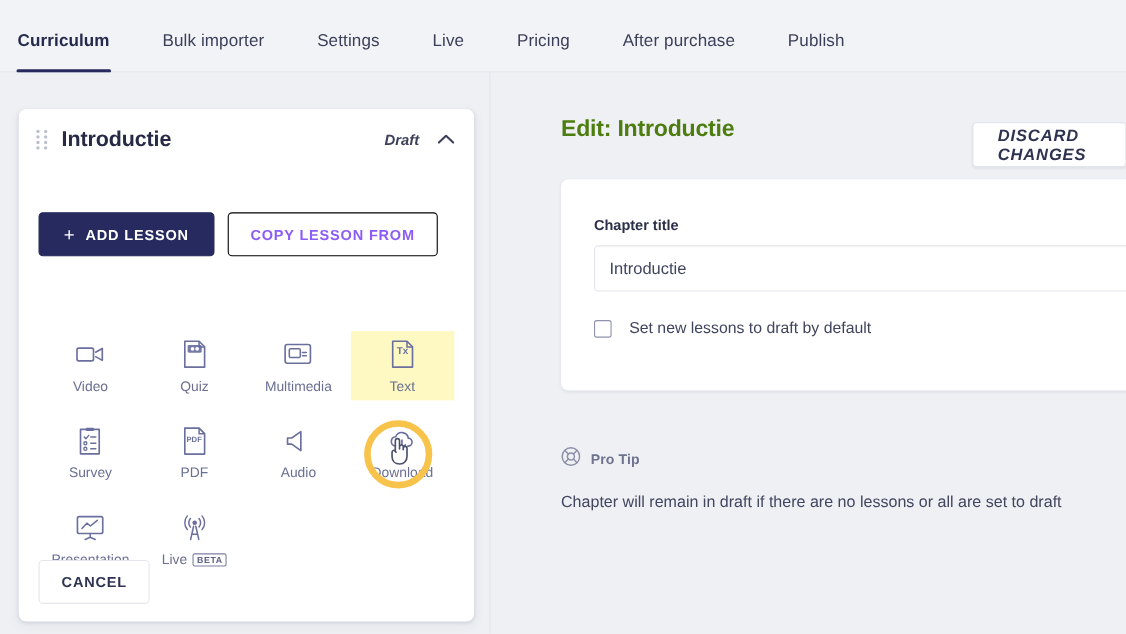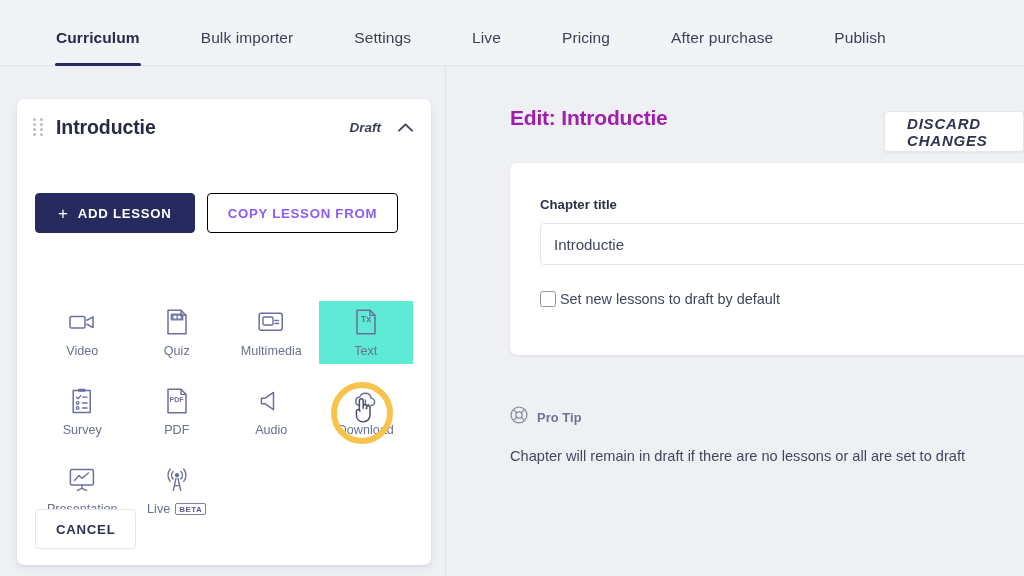--- a/index.html
+++ b/index.html
@@ -13,22 +13,21 @@
     position: relative;
     color: #2b2f45;
   }
 
   
   .topbar {
     position: absolute; left: 0; top: 0; width: 1024px; height: 66px;
     background: #f2f3f6;
     border-bottom: 1px solid #e2e4ea;
     display: flex; align-items: flex-end;
-    padding-left: 56px;
-    gap: 13px;
+    padding-left: 16px;
   }
   .tab {
     position: relative;
     font-size: 15.5px;
     color: #3b3f58;
     padding: 0 0 18px 0;
     margin-right: 48px;
     white-space: nowrap;
     cursor: pointer;
     letter-spacing: .1px;
@@ -70,21 +69,21 @@
   }
   .drag-handle {
     width: 10px; height: 18px; margin-right: 13px;
     display: grid; grid-template-columns: 3px 3px; grid-template-rows: repeat(4, 3px);
     gap: 2px 4px; flex: none;
   }
   .drag-handle i { background: #b9bdcc; border-radius: 50%; width: 3px; height: 3px; display: block; }
   .chapter-title {
     font-size: 19.5px; font-weight: 700; color: #262a45; letter-spacing: -.1px;
   }
-  .chapter-head-right { margin-left: auto; display: flex; align-items: center; gap: 17px; }
+  .chapter-head-right { margin-left: auto; display: flex; align-items: flex-start; gap: 17px; }
   .draft-label { font-size: 13.5px; font-style: italic; font-weight: 700; color: #3c4159; }
   .chev-up { color: #3c4159; font-size: 13px; line-height: 1; }
 
   
   .action-row { display: flex; gap: 12px; padding: 38px 0 0 18px; }
   .btn {
     height: 40px; border-radius: 4px;
     font-size: 13.2px; font-weight: 700; letter-spacing: .75px;
     display: inline-flex; align-items: center; justify-content: center;
     cursor: pointer; white-space: nowrap;
@@ -105,21 +104,21 @@
     width: 378px;
     display: grid; grid-template-columns: repeat(4, 1fr);
     row-gap: 16px;
   }
   .type-cell {
     position: relative;
     display: flex; flex-direction: column; align-items: center;
     padding: 8px 2px 6px 2px;
     cursor: pointer;
   }
-  .type-cell.highlight { background: #5eead4; }
+  .type-cell.highlight { background: #fef9c3; }
   .type-ico { height: 26px; display: flex; align-items: center; justify-content: center; }
   .type-ico svg { display: block; }
   .type-label {
     margin-top: 9px; font-size: 12.6px; color: #6a6f93; text-align: center;
     display: flex; align-items: center; gap: 5px; white-space: nowrap;
   }
   .beta {
     font-size: 8px; font-weight: 700; letter-spacing: .5px;
     border: 1px solid #7b80a1; color: #5b6088;
     border-radius: 2px; padding: 1px 3px 0 3px;
@@ -141,21 +140,21 @@
   .btn-cancel {
     background: #fff; color: #2e3350; border: 1px solid #e4e6ec;
     padding: 0 20px; height: 40px;
   }
 
   
   .edit-head {
     position: absolute; left: 64px; top: 40px;
     display: flex; align-items: center; width: 578px;
   }
-  .edit-title { font-size: 21px; font-weight: 700; color: #a21caf; letter-spacing: -.2px; }
+  .edit-title { font-size: 21px; font-weight: 700; color: #4d7c0f; letter-spacing: -.2px; }
   .btn-discard {
     position: absolute; left: 438px; top: 45px;
     background: #fff; color: #2e3350; border: 1px solid #e4e6ec;
     height: 41px; padding: 0 22px; border-radius: 4px;
     font-size: 15px; font-weight: 700; letter-spacing: .8px;
     display: flex; align-items: center;
     box-shadow: 0 1px 2px rgba(40,44,70,.07);
     overflow: hidden;
     font-style: italic;
   }
@@ -173,21 +172,21 @@
     border: 1px solid #e3e5eb; border-radius: 4px;
     background: #fff; font-size: 15px; color: #40455e;
     font-family: "Liberation Sans", sans-serif;
     padding: 0 13px;
   }
   .check-row { display: flex; align-items: center; margin-top: 26px; }
   .checkbox {
     width: 16px; height: 16px; border: 1.6px solid #8e93ab;
     border-radius: 2.5px; background: #fff; flex: none; cursor: pointer;
   }
-  .check-label { margin-left: 4px; font-size: 14.4px; color: #40455e; }
+  .check-label { margin-left: 16px; font-size: 14.4px; color: #40455e; }
 
   .protip {
     position: absolute; left: 64px; top: 340px; width: 600px;
   }
   .protip-head { display: flex; align-items: center; gap: 9px; }
   .protip-title { font-size: 12.8px; font-weight: 700; color: #6e7390; letter-spacing: .1px; }
   .protip-body { margin-top: 20px; font-size: 14.6px; color: #42475f; white-space: nowrap; }
 </style>
 </head>
 <body>

